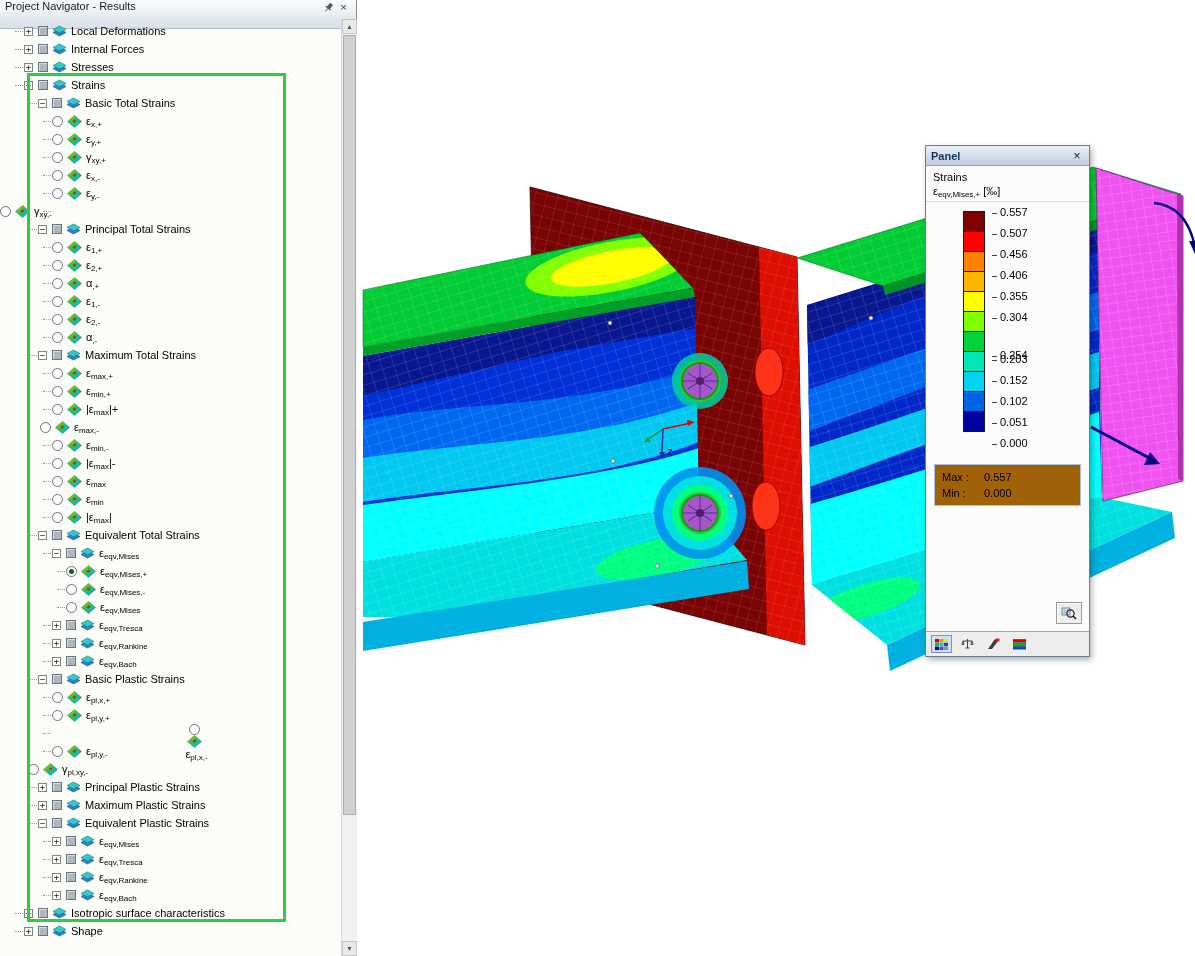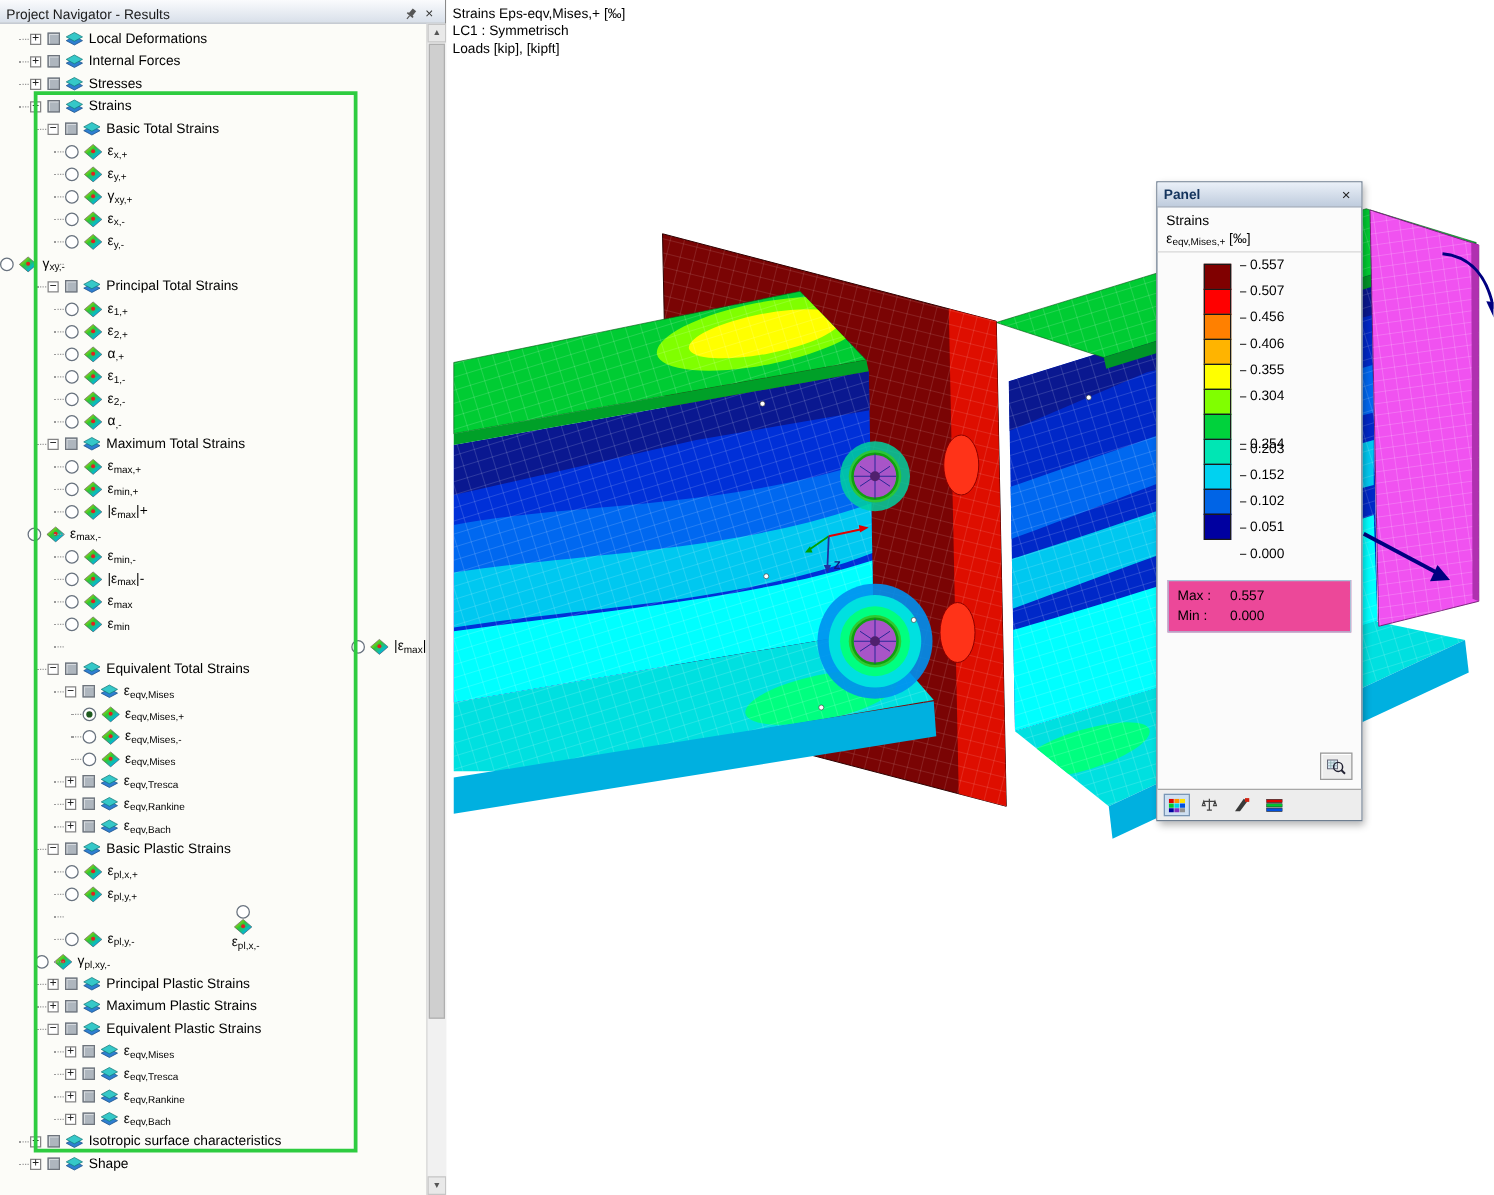--- a/index.html
+++ b/index.html
@@ -1,21 +1,21 @@
 <!DOCTYPE html>
 <html><head>
 <meta charset="utf-8">
 <style>
   *{box-sizing:border-box;margin:0;padding:0}
   html,body{width:1195px;height:956px}
   body{position:relative;overflow:hidden;background:#fff;font-family:"Liberation Sans",sans-serif;font-size:11px;color:#000}
 
   
   .nav{position:absolute;left:0;top:0;width:357px;height:956px;background:#FCFCF8;border-right:1px solid #8A8A8A}
-  .nav-header{height:19px;background:linear-gradient(#FAFBFD,#D9E0EA);border-bottom:1px solid #B4BBC6;display:flex;align-items:flex-end;padding:0 5px}
+  .nav-header{height:29px;background:linear-gradient(#FAFBFD,#D9E0EA);border-bottom:1px solid #B4BBC6;display:flex;align-items:flex-start;padding:0 5px}
   .nav-title{flex:1;font-size:11px;color:#1a1a1a}
   .nav-btn{width:15px;height:14px;display:flex;align-items:center;justify-content:center;color:#333;font-size:11px;line-height:12px}
   .tree{position:absolute;left:0;top:19px;width:341px;bottom:0;overflow:hidden;padding-top:3px}
   .trow{height:18px;display:flex;align-items:center;white-space:nowrap;position:relative}
   .trow::before{content:"";position:absolute;left:calc(var(--ind) - 9px);top:9px;width:8px;border-top:1px dotted #9a9a9a}
   .expbox{width:9px;height:9px;border:1px solid #848484;background:#fff;font-size:9px;line-height:7px;text-align:center;color:#222;flex:none;margin-right:5px;font-family:"DejaVu Sans Mono",monospace}
   .greybox{width:10px;height:10px;background:#AEB6BE;border:1px solid #6E747C;box-shadow:inset 1px 1px 0 rgba(255,255,255,.5);flex:none;margin-right:4px}
   .radio{width:11px;height:11px;border:1px solid #68727E;border-radius:50%;background:#fff;flex:none;margin-right:4px;position:relative}
   .radio.sel::after{content:"";position:absolute;left:2px;top:2px;width:5px;height:5px;border-radius:50%;background:#1E5A1E}
   .ticon{flex:none;margin-right:4px}
@@ -42,21 +42,21 @@
   .panel-title-text{flex:1;font-weight:bold;font-size:11px;color:#13335C}
   .panel-close{width:14px;text-align:center;color:#222;font-size:12px;line-height:12px}
   .p-sec{padding:5px 7px 0;font-size:11px}
   .p-res{padding:2px 7px 4px;font-size:11px;border-bottom:1px solid #D8D8D8}
   .p-res sub,.p-sec sub{font-size:8px;vertical-align:baseline;position:relative;top:2px}
   .legend{position:relative;margin:10px 0 0 37px;height:236px}
   .lg-col{position:absolute;left:0;top:0;width:22px}
   .lg-sw{width:22px;height:21px;border:1px solid #1a1a1a;margin-top:-1px}
   .lg-val{position:absolute;left:29px;font-size:11px;white-space:nowrap}
   .lg-val::before{content:"";display:inline-block;width:5px;height:1px;background:#444;vertical-align:middle;margin-right:3px}
-  .mmbox{margin:16px 8px 0;border:1px solid #A9C0D6;background:#ec4899;padding:4px 7px;font-size:11px}
+  .mmbox{margin:16px 8px 0;border:1px solid #A9C0D6;background:#a16207;padding:4px 7px;font-size:11px}
   .mmrow{display:flex;line-height:16px}
   .mmlab{width:42px}
   .pz-btn{position:absolute;right:7px;bottom:32px;width:26px;height:22px;background:#EDEDED;border:1px solid #9A9A9A;box-shadow:1px 1px 0 #fff inset;display:flex;align-items:center;justify-content:center}
   .p-tools{position:absolute;left:0;right:0;bottom:0;height:25px;border-top:1px solid #A8A8A8;background:#EDEDED;display:flex;align-items:center;gap:5px;padding:0 5px}
   .tool-btn{width:21px;height:18px;display:flex;align-items:center;justify-content:center;border:1px solid transparent}
   .tool-btn.pressed{background:#CFE0F2;border:1px solid #7A96B4}
 </style>
 </head>
 <body>
 
@@ -262,21 +262,21 @@
         <span class="tlabel">ε<sub>min,+</sub></span>
       </div>
       <div class="trow" style="padding-left: 52px; --ind: 52px;">
         <span class="radio"></span>
         <svg class="ticon" width="15" height="13" viewBox="0 0 15 13">
           <polygon points="7.5,0.5 14.5,6.5 7.5,12.5 0.5,6.5" fill="url(#resGrad)" stroke="#555" stroke-width="0.5"></polygon>
           <circle cx="7.5" cy="6" r="1.6" fill="#E02020"></circle>
         </svg>
         <span class="tlabel">|ε<sub>max</sub>|+</span>
       </div>
-      <div class="trow" style="padding-left: 22px; --ind: 52px;">
+      <div class="trow" style="padding-left: 40px; --ind: 52px;">
         <span class="radio"></span>
         <svg class="ticon" width="15" height="13" viewBox="0 0 15 13">
           <polygon points="7.5,0.5 14.5,6.5 7.5,12.5 0.5,6.5" fill="url(#resGrad)" stroke="#555" stroke-width="0.5"></polygon>
           <circle cx="7.5" cy="6" r="1.6" fill="#E02020"></circle>
         </svg>
         <span class="tlabel">ε<sub>max,-</sub></span>
       </div>
       <div class="trow" style="padding-left: 52px; --ind: 52px;">
         <span class="radio"></span>
         <svg class="ticon" width="15" height="13" viewBox="0 0 15 13">
@@ -302,21 +302,21 @@
         <span class="tlabel">ε<sub>max</sub></span>
       </div>
       <div class="trow" style="padding-left: 52px; --ind: 52px;">
         <span class="radio"></span>
         <svg class="ticon" width="15" height="13" viewBox="0 0 15 13">
           <polygon points="7.5,0.5 14.5,6.5 7.5,12.5 0.5,6.5" fill="url(#resGrad)" stroke="#555" stroke-width="0.5"></polygon>
           <circle cx="7.5" cy="6" r="1.6" fill="#E02020"></circle>
         </svg>
         <span class="tlabel">ε<sub>min</sub></span>
       </div>
-      <div class="trow" style="padding-left: 52px; justify-content: flex-end; --ind: 52px;">
+      <div class="trow" style="padding-left: 52px; --ind: 52px;">
         <span class="radio"></span>
         <svg class="ticon" width="15" height="13" viewBox="0 0 15 13">
           <polygon points="7.5,0.5 14.5,6.5 7.5,12.5 0.5,6.5" fill="url(#resGrad)" stroke="#555" stroke-width="0.5"></polygon>
           <circle cx="7.5" cy="6" r="1.6" fill="#E02020"></circle>
         </svg>
         <span class="tlabel">|ε<sub>max</sub>|</span>
       </div>
       <div class="trow" style="padding-left: 38px; --ind: 38px;">
         <span class="expbox">−</span>
         <span class="greybox"></span>
@@ -647,25 +647,20 @@
     </g>
 
     <g>
       <path d="M797,203 C818,205 832,218 838,247" stroke="#000080" stroke-width="2.4" fill="none"></path>
       <polygon points="838,254 832,241 843,242" fill="#000080"></polygon>
       <path d="M734,427 L796,460" stroke="#000080" stroke-width="3"></path>
       <polygon points="803,464 787,465 793,452" fill="#000080"></polygon>
     </g>
   </svg>
 
-  <div class="vp-info">
-    <div>Strains Eps-eqv,Mises,+ [‰]</div>
-    <div>LC1 : Symmetrisch</div>
-    <div>Loads [kip], [kipft]</div>
-  </div>
 </div>
 
 <div class="panel">
   <div class="panel-title">
     <span class="panel-title-text">Panel</span>
     <span class="panel-close">×</span>
   </div>
   <div class="p-sec">Strains</div>
   <div class="p-res">ε<sub>eqv,Mises,+</sub> [‰]</div>
 

